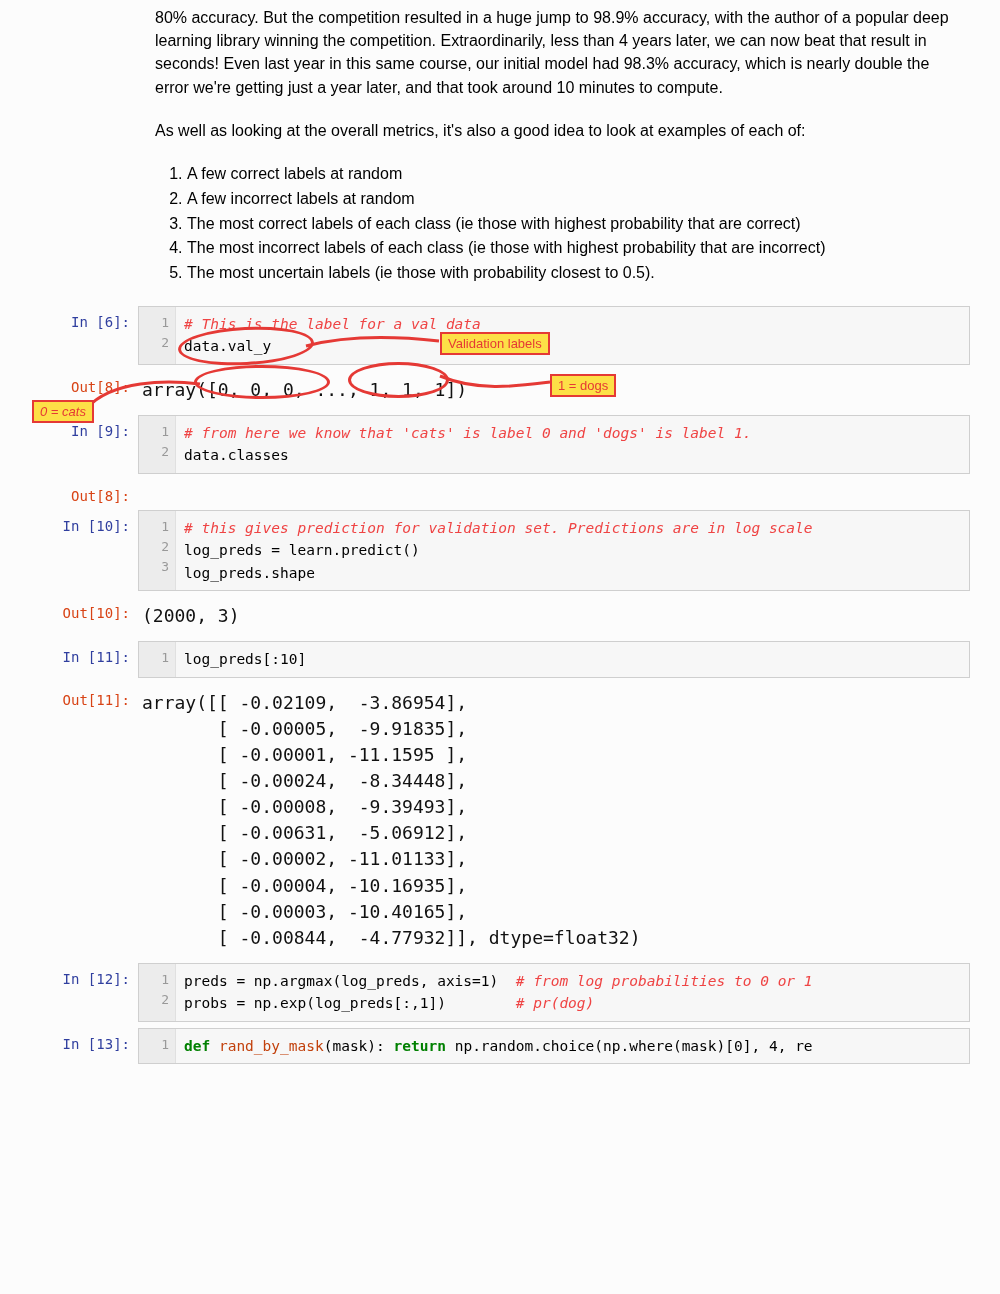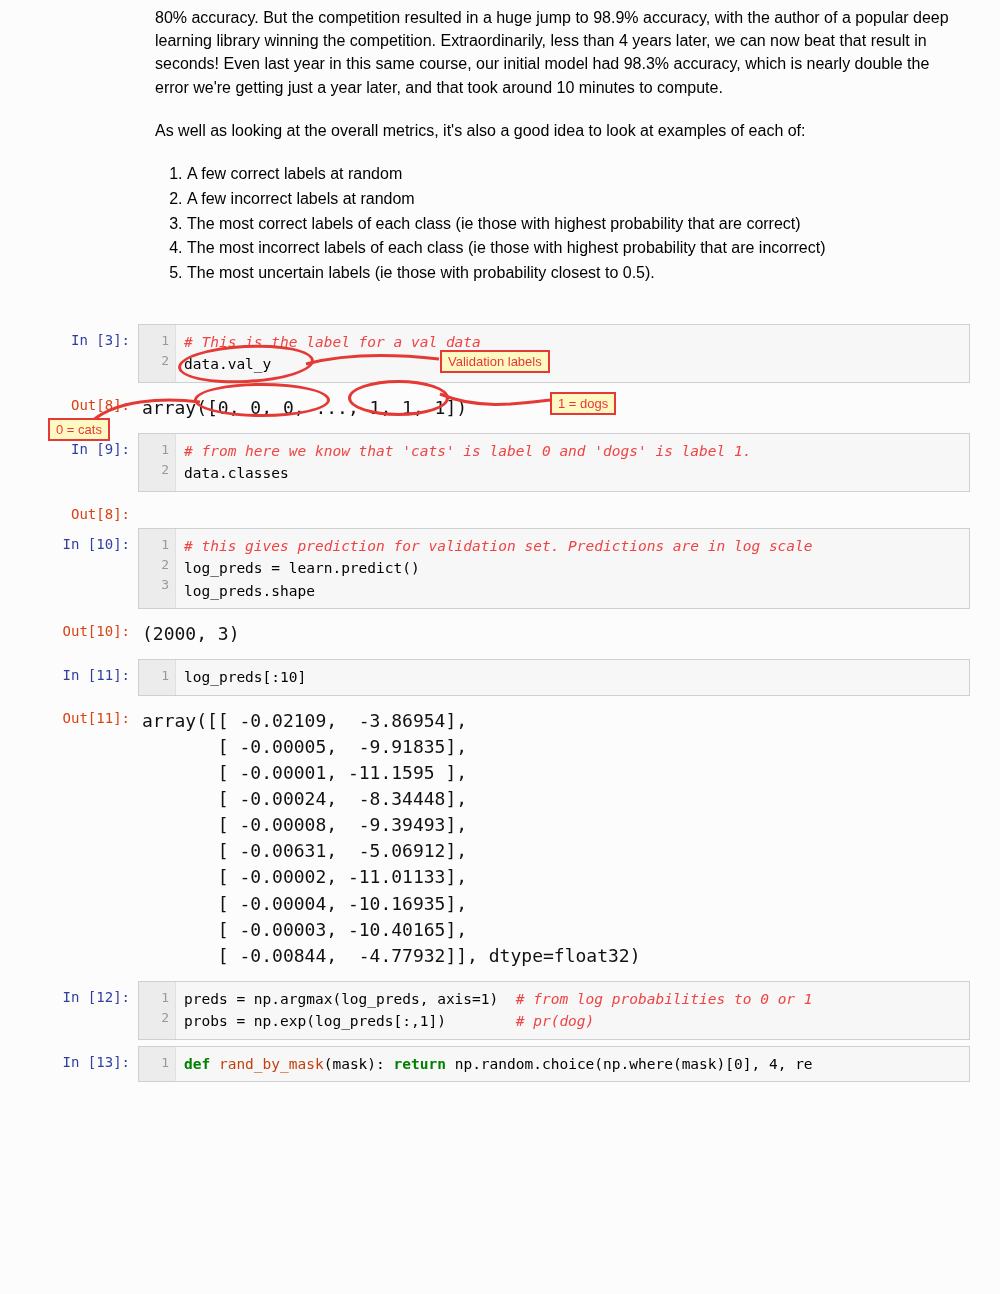--- a/index.html
+++ b/index.html
@@ -1,39 +1,39 @@
 <!DOCTYPE html>
 <html><head>
 <meta charset="utf-8">
 <style>
   html,body{margin:0;padding:0;background:#fcfcfc;}
   body{font-family:Arial,Helvetica,sans-serif;font-size:16px;color:#000;width:1000px;position:relative;}
   .content{padding:0 30px 4px 30px;}
   .text-cell{margin-left:125px;margin-right:20px;}
   .para{font-size:16px;line-height:1.45;margin:6px 0 20px 0;}
   .h2{font-size:28px;font-weight:bold;margin:40px 0 28px 0;}
-  .ol{margin:0 0 38px 0;padding:0 0 0 32px;}
+  .ol{margin:0 0 20px 0;padding:0 0 0 32px;}
   .ol li{line-height:1.55;font-size:16px;}
 
   .cell{display:flex;align-items:flex-start;margin:6px 0;}
   .prompt{width:100px;flex:0 0 100px;text-align:right;padding:8px 8px 0 0;font-family:Menlo,Consolas,monospace;font-size:14px;}
   .prompt-in{color:#303f9f;}
   .prompt-out{color:#d84315;}
   .input-area{flex:1;border:1px solid #cfcfcf;background:#f7f7f7;display:flex;min-height:20px;}
   .output-area{flex:1;padding:6px 0 6px 4px;}
   .output-pre{white-space:pre;font-family:Menlo,Consolas,monospace;font-size:18px;line-height:1.45;color:#111;}
   .lineno{flex:0 0 28px;background:#ececec;color:#999;text-align:right;padding:6px 6px 6px 2px;font-family:Menlo,Consolas,monospace;font-size:13px;line-height:1.55;border-right:1px solid #e0e0e0;}
   .lineno div{height:1.55em;}
   .code{flex:1;padding:6px 8px;font-family:Menlo,Consolas,monospace;font-size:14.5px;line-height:1.55;white-space:pre-wrap;word-break:break-all;}
   .c-comment{color:#ef4444;font-style:italic;}
   .c-keyword{color:#008000;font-weight:bold;}
   .c-def{color:#c2410c;}
 
   
-  .anno{position:absolute;border:2px solid #e53935;background:#fef9c3;color:#e53935;font-size:13px;padding:2px 6px;font-family:Arial,Helvetica,sans-serif;white-space:nowrap;z-index:5;}
+  .anno{position:absolute;border:2px solid #e53935;background:#fde047;color:#e53935;font-size:13px;padding:2px 6px;font-family:Arial,Helvetica,sans-serif;white-space:nowrap;z-index:5;}
 
   
   .ellipse{position:absolute;border:3px solid #e53935;border-radius:50%;z-index:3;pointer-events:none;}
 
   
   svg.conn{position:absolute;z-index:4;pointer-events:none;}
   svg.conn path{stroke:#e53935;stroke-width:3;fill:none;}
 
   
   .ann-zone{position:relative;}
@@ -51,21 +51,21 @@
       <li>A few incorrect labels at random</li>
       <li>The most correct labels of each class (ie those with highest probability that are correct)</li>
       <li>The most incorrect labels of each class (ie those with highest probability that are incorrect)</li>
       <li>The most uncertain labels (ie those with probability closest to 0.5).</li>
     </ol>
   </div>
 
   <div class="ann-zone">
 
     <div class="cell">
-      <div class="prompt prompt-in">In [3]:</div>
+      <div class="prompt prompt-in">In [6]:</div>
       <div class="input-area">
         <div class="lineno">
           <div>1</div>
             <div>2</div>
         </div>
         <div class="code"><span class="c-comment"># This is the label for a val data</span>
 <span>data.val_y</span></div>
       </div>
     </div>
 
@@ -75,21 +75,21 @@
           <div class="output-pre">array([0, 0, 0, ..., 1, 1, 1])</div>
         </div>
     </div>
 
     <div class="ellipse" style="left:148px;top:21px;width:130px;height:32px;transform:rotate(-3deg);"></div>
     <div class="ellipse" style="left:164px;top:59px;width:130px;height:28px;"></div>
     <div class="ellipse" style="left:318px;top:56px;width:95px;height:30px;"></div>
 
     <div class="anno" style="left:410px;top:26px;">Validation labels</div>
     <div class="anno" style="left:520px;top:68px;">1 = dogs</div>
-    <div class="anno" style="left:18px;top:94px;">0 = cats</div>
+    <div class="anno" style="left:2px;top:94px;font-style:italic;">0 = cats</div>
 
     <svg class="conn" style="left:274px;top:28px;width:140px;height:20px;">
         <path d="M2,12 C40,2 90,2 135,7"></path>
       </svg>
     <svg class="conn" style="left:408px;top:64px;width:115px;height:22px;">
         <path d="M2,6 C40,22 80,16 112,12"></path>
       </svg>
     <svg class="conn" style="left:52px;top:72px;width:120px;height:40px;">
         <path d="M5,30 C30,2 85,2 118,6"></path>
       </svg>

